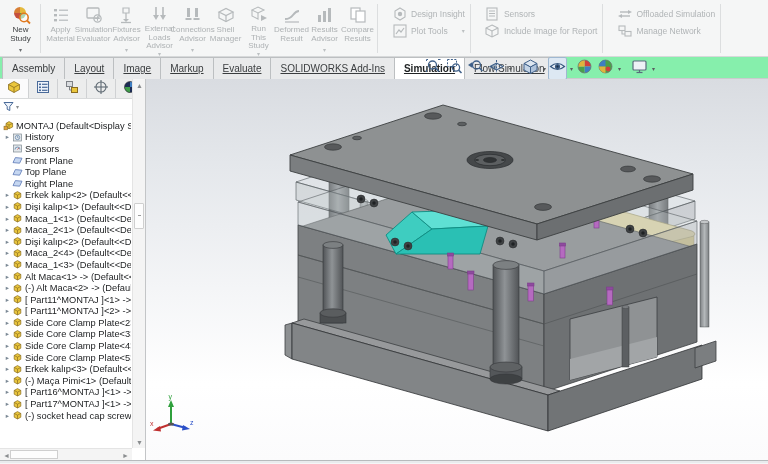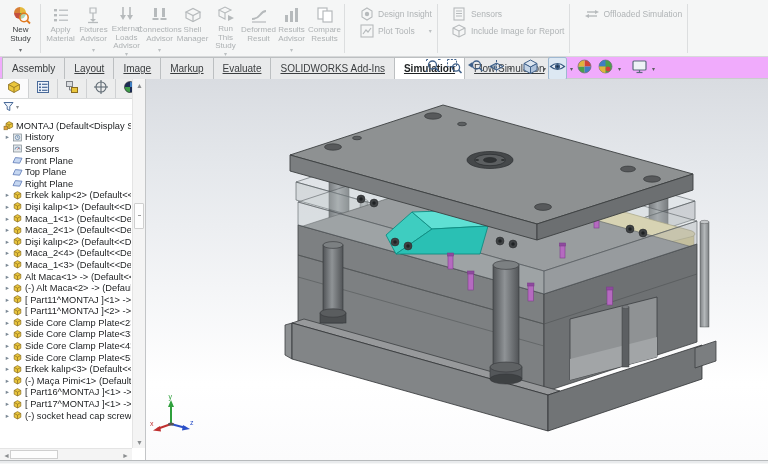--- a/index.html
+++ b/index.html
@@ -16,21 +16,21 @@
   .rb-btn .rb-dd{font-size:6px;color:#6b6e70;height:8px;line-height:7px;}
   .rb-btn.disabled .rb-label{color:#aeb2b4;}
   .rb-btn.disabled .rb-dd{color:#bcc0c2;}
   .rb-group.rb-small{flex-direction:column;justify-content:flex-start;padding:4px 4px;margin-left:8px;}
   .rb-row{display:flex;align-items:center;height:17px;cursor:pointer;white-space:nowrap;}
   .rb-row .rb-ic{width:17px;height:15px;display:flex;align-items:center;justify-content:center;margin-right:3px;}
   .rb-row .rb-label{font-size:8.5px;color:#b0b4b6;}
   .rb-row .rb-dd{font-size:6px;color:#bcc0c2;margin-left:14px;}
 
   
-  #tabrow{height:22px;background:#f0abfc;position:relative;border-bottom:1px solid #c9cbcd;}
+  #tabrow{height:22px;background:#86efac;position:relative;border-bottom:1px solid #c9cbcd;}
   #tabs{display:flex;height:22px;padding-left:2px;}
   .tab{padding:0 9px;font-size:10px;color:#3a3d3f;display:flex;align-items:center;
        background:#e9eaeb;border:1px solid #bcbfc1;border-bottom:none;cursor:pointer;}
   .tab+.tab{border-left:none;text-decoration:underline;}
   .tab.active{background:#ffffff;font-weight:bold;color:#202324;position:relative;}
   
   #vtoolbar{position:absolute;left:424px;top:1px;height:20px;display:flex;align-items:center;gap:2px;}
   .vt-btn{display:flex;align-items:center;padding:1px 1px;border-radius:2px;cursor:pointer;}
   .vt-btn.active{background:#dde8f3;border:1px solid #9fb8d1;padding:0 0;}
   .vt-dd{font-size:6px;color:#5a5d5f;margin-left:1px;cursor:pointer;}
@@ -96,20 +96,31 @@
             <rect x="8" y="9.6" width="9" height="1.2" fill="#b6babc"></rect>
             <rect x="3" y="14" width="3" height="2.4" fill="#b6babc"></rect>
             <rect x="8" y="14.6" width="9" height="1.2" fill="#b6babc"></rect>
           </svg>
         </span>
         <span class="rb-label">Apply Material</span>
       </div>
       <div class="rb-btn disabled">
         <span class="rb-ic">
           <svg width="20" height="20" viewBox="0 0 20 20" fill="none">
+            <rect x="3" y="3" width="12" height="10" rx="1" stroke="#b6babc" stroke-width="1.3"></rect>
+            <circle cx="13.5" cy="13.5" r="3.6" stroke="#b6babc" stroke-width="1.3"></circle>
+            <line x1="13.5" y1="11.2" x2="13.5" y2="15.8" stroke="#b6babc"></line>
+            <line x1="11.2" y1="13.5" x2="15.8" y2="13.5" stroke="#b6babc"></line>
+          </svg>
+        </span>
+        <span class="rb-label">Simulation Evaluator</span>
+      </div>
+      <div class="rb-btn disabled">
+        <span class="rb-ic">
+          <svg width="20" height="20" viewBox="0 0 20 20" fill="none">
             <polygon points="6,3 12,3 12,8 6,8" stroke="#b6babc" stroke-width="1.2"></polygon>
             <line x1="9" y1="8" x2="9" y2="14" stroke="#b6babc" stroke-width="1.3"></line>
             <polygon points="6,14 12,14 9,17" fill="#b6babc"></polygon>
             <line x1="4" y1="17.5" x2="14" y2="17.5" stroke="#b6babc" stroke-width="1.3"></line>
           </svg>
         </span>
         <span class="rb-label">Fixtures Advisor</span>
         <span class="rb-dd">▾</span>
       </div>
       <div class="rb-btn disabled">
@@ -238,20 +249,30 @@
       <div class="rb-row disabled">
         <span class="rb-ic">
           <svg width="16" height="16" viewBox="0 0 16 16" fill="none">
             <line x1="3" y1="6" x2="12" y2="6" stroke="#b6babc" stroke-width="1.4"></line>
             <polygon points="11,4 15,6 11,8" fill="#b6babc"></polygon>
             <line x1="4" y1="10" x2="13" y2="10" stroke="#b6babc" stroke-width="1.4"></line>
             <polygon points="5,8 1,10 5,12" fill="#b6babc"></polygon>
           </svg>
         </span>
         <span class="rb-label">Offloaded Simulation</span>
+      </div>
+      <div class="rb-row disabled">
+        <span class="rb-ic">
+          <svg width="16" height="16" viewBox="0 0 16 16" fill="none">
+            <rect x="2" y="3" width="6" height="4.5" stroke="#b6babc" stroke-width="1.1"></rect>
+            <rect x="8" y="8.5" width="6" height="4.5" stroke="#b6babc" stroke-width="1.1"></rect>
+            <polyline points="5,7.5 5,11 8,11" stroke="#b6babc" stroke-width="1.1"></polyline>
+          </svg>
+        </span>
+        <span class="rb-label">Manage Network</span>
       </div>
     </div>
     <div class="rb-sep"></div>
   </div>
 
 <div id="tabrow">
   <div id="tabs">
       <div class="tab">Assembly</div>
       <div class="tab">Layout</div>
       <div class="tab">Image</div>

